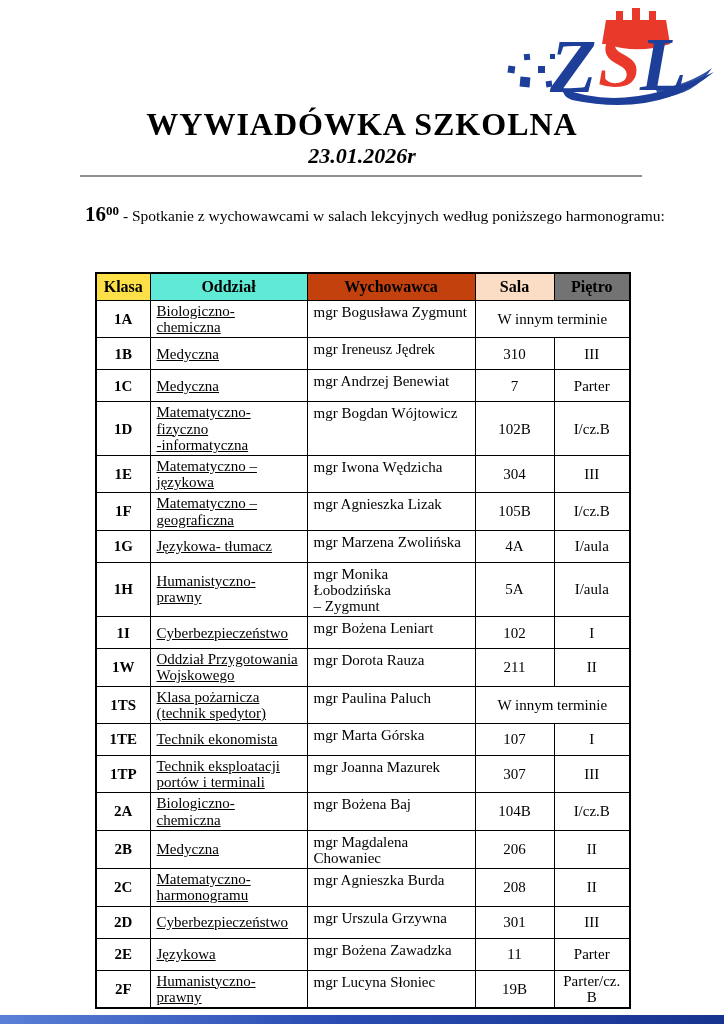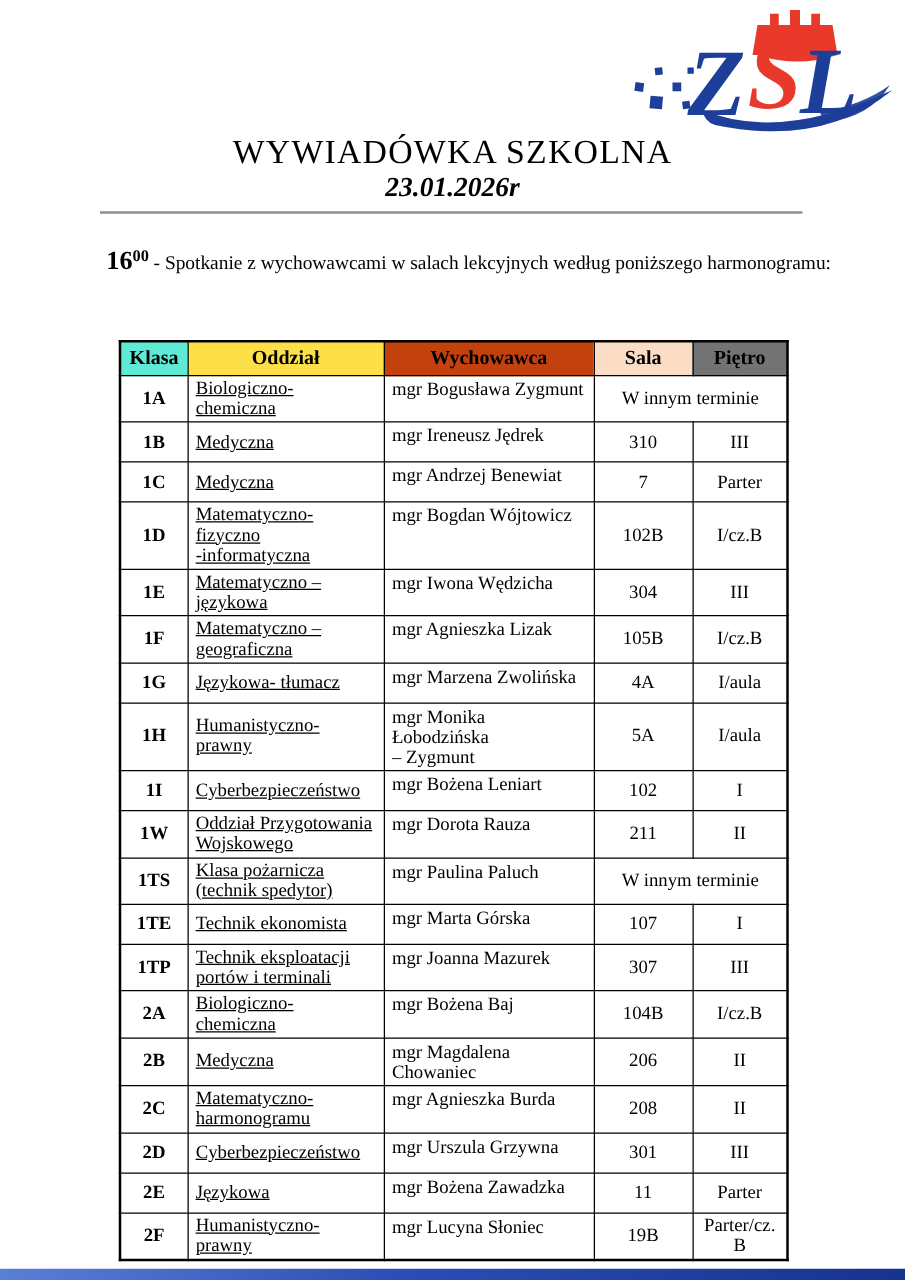--- a/index.html
+++ b/index.html
@@ -6,21 +6,21 @@
   .page {
     position:relative; width:724px; height:1024px; margin:0 auto;
     background:#ffffff; overflow:hidden;
     font-family:"Liberation Serif", serif; color:#000;
   }
   
   .logo { position:absolute; top:4px; right:6px; width:212px; height:106px; }
   .logo svg { width:100%; height:100%; }
   
   .title-block { padding-top:106px; text-align:center; }
-  .main-title { font-size:27px; font-weight:normal; letter-spacing:1px; line-height:1.15; }
+  .main-title { font-size:32px; font-weight:bold; letter-spacing:1px; line-height:1.15; }
   .date-title { font-size:22px; font-weight:bold; font-style:italic; line-height:1.2; }
   .rule { margin:6px 82px 0 80px; border:none; border-top:2px solid #8f8f8f; height:0; }
   
   .intro { margin:25px 30px 0 85px; font-size:15.5px; }
   .intro .time { font-size:21px; font-weight:bold; }
   .intro .time-sup { font-size:13px; font-weight:bold; vertical-align:super; line-height:0; }
   
   table.schedule {
     position:absolute; left:95px; top:272px; width:534px;
     border-collapse:collapse; border:2px solid #000; table-layout:fixed;
@@ -90,22 +90,22 @@
   <table class="schedule">
     <colgroup>
       <col style="width:54px">
         <col style="width:157px">
         <col style="width:168px">
         <col style="width:79px">
         <col style="width:76px">
     </colgroup>
     <thead>
       <tr>
-        <th style="background: #5eead4;">Klasa</th>
-        <th style="background: #fde047;">Oddział</th>
+        <th style="background: #fde047;">Klasa</th>
+        <th style="background: #5eead4;">Oddział</th>
         <th style="background: #c2410c;">Wychowawca</th>
         <th style="background: rgb(251, 220, 196);">Sala</th>
         <th style="background: #737373;">Piętro</th>
       </tr>
     </thead>
     <tbody>
         <tr>
           <td class="klasa">1A</td>
           <td class="oddzial">Biologiczno- chemiczna</td>
           <td class="wych">mgr Bogusława Zygmunt</td>

